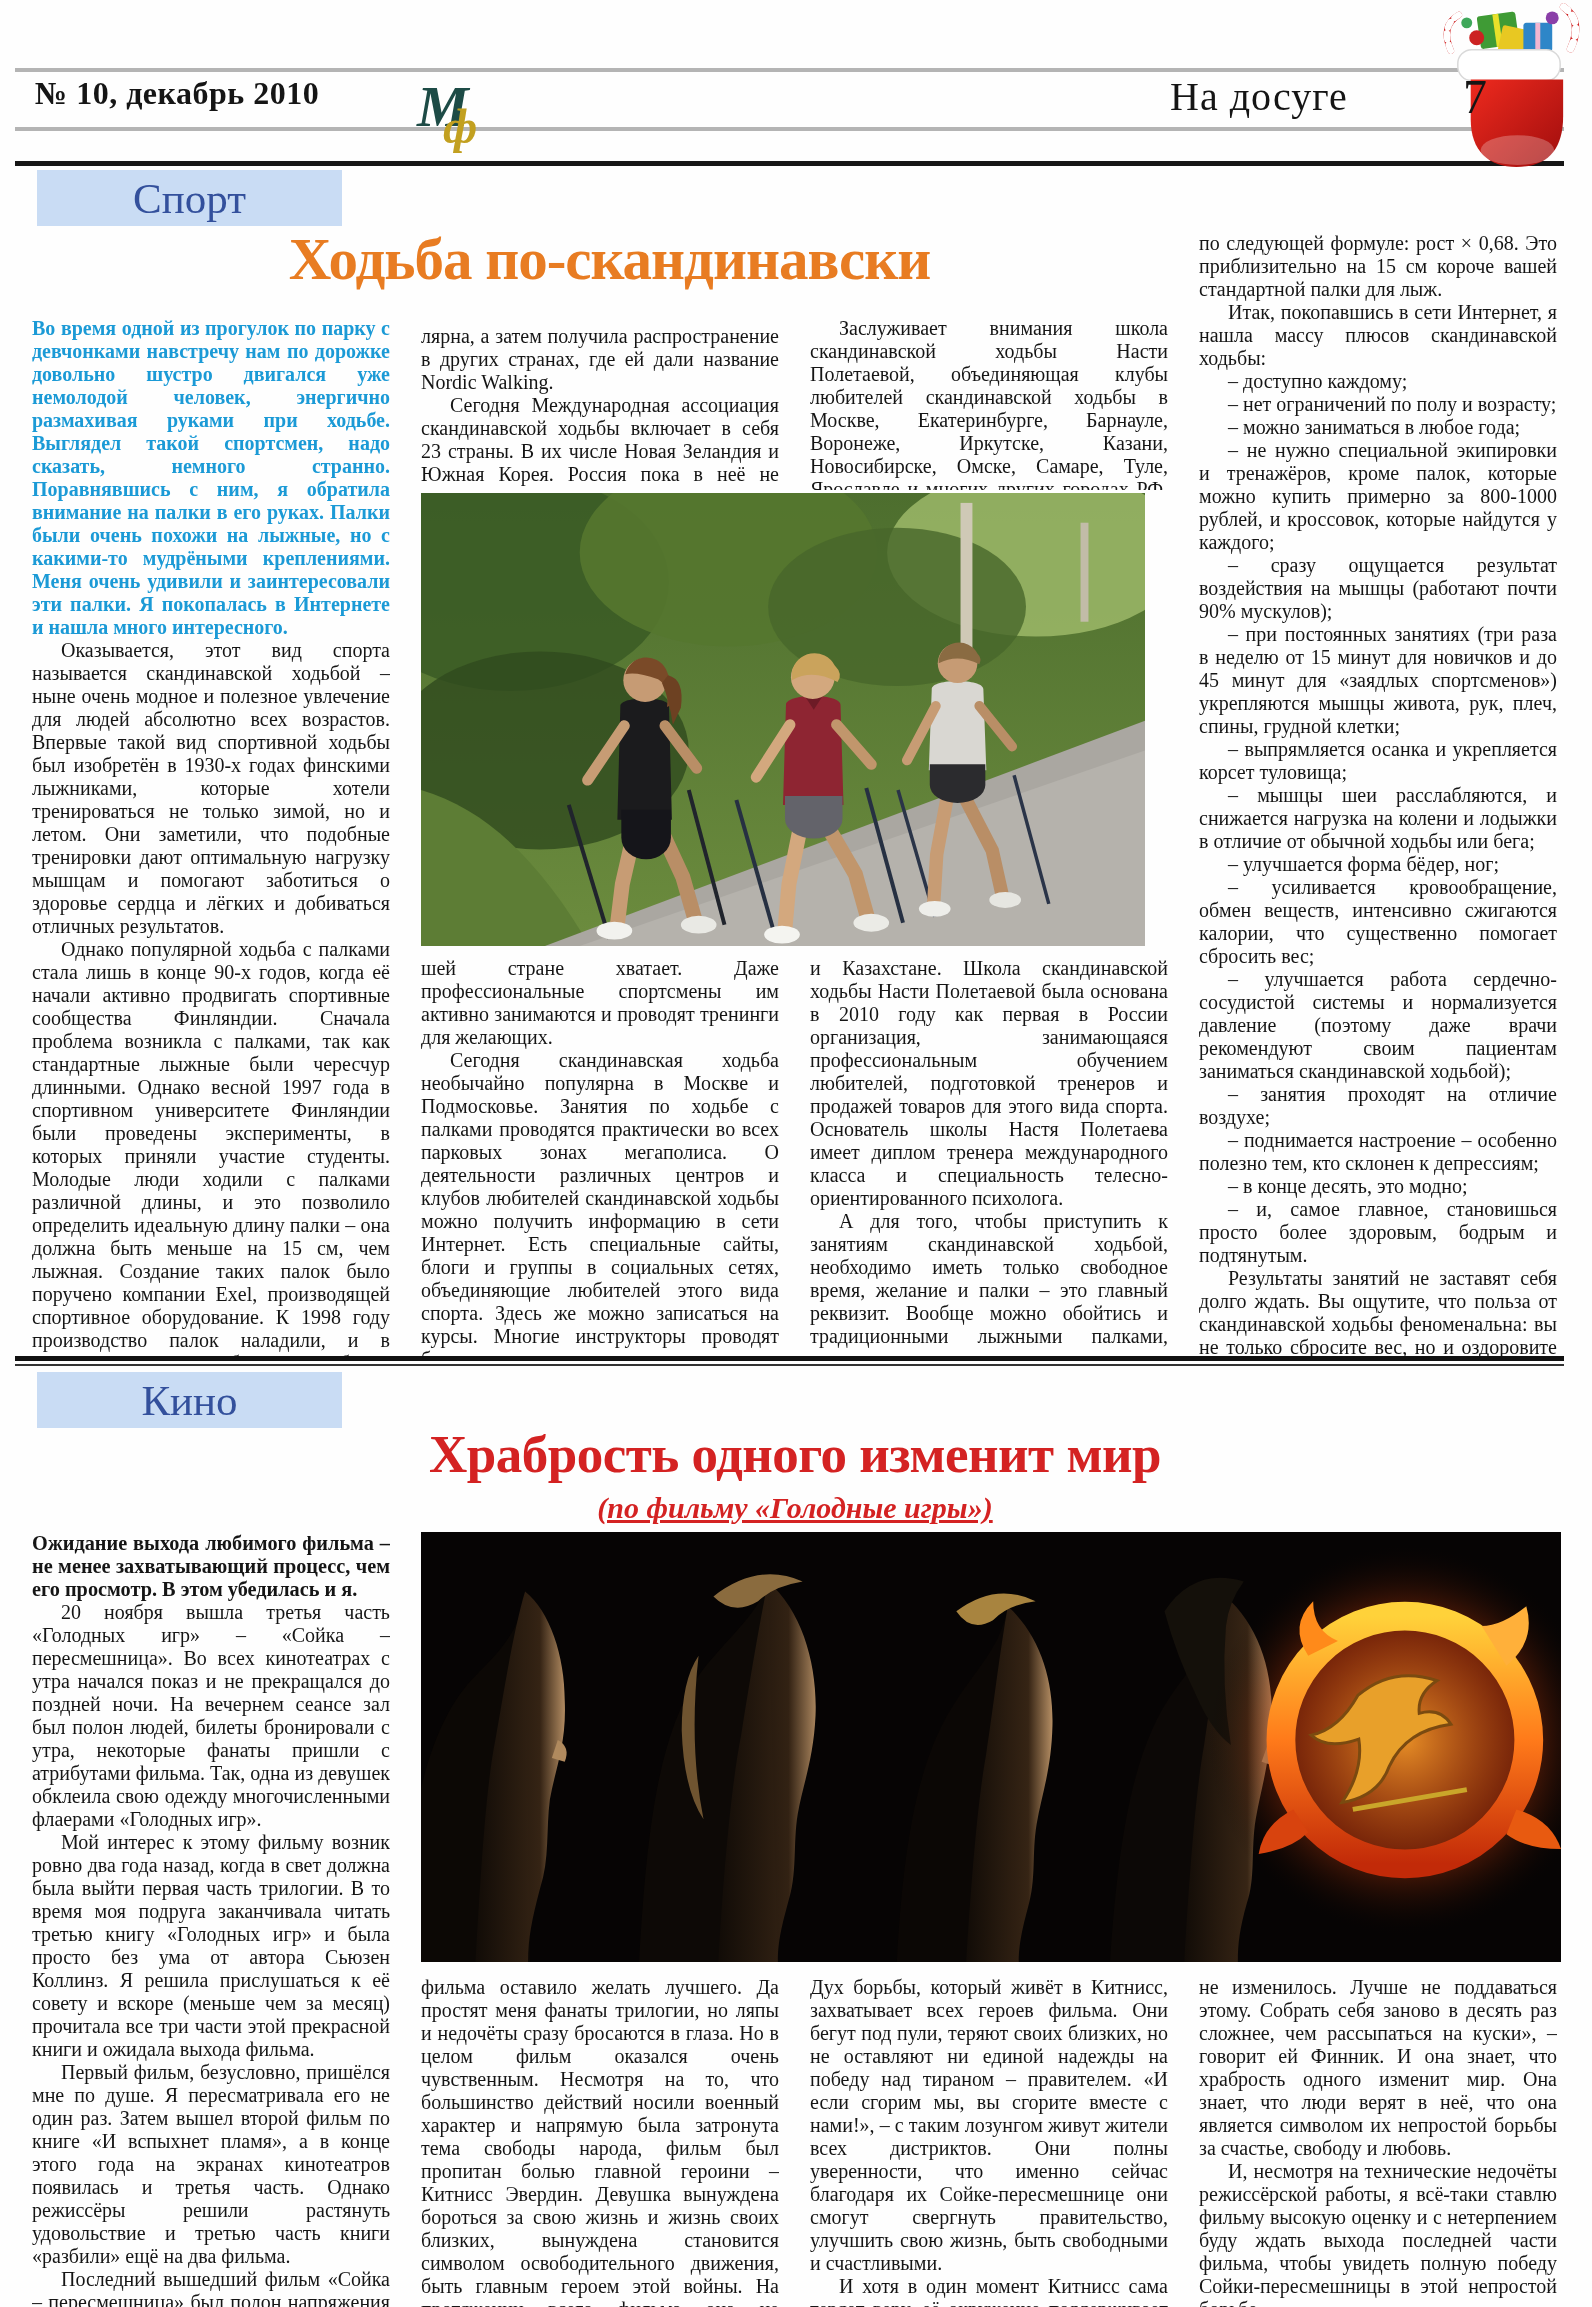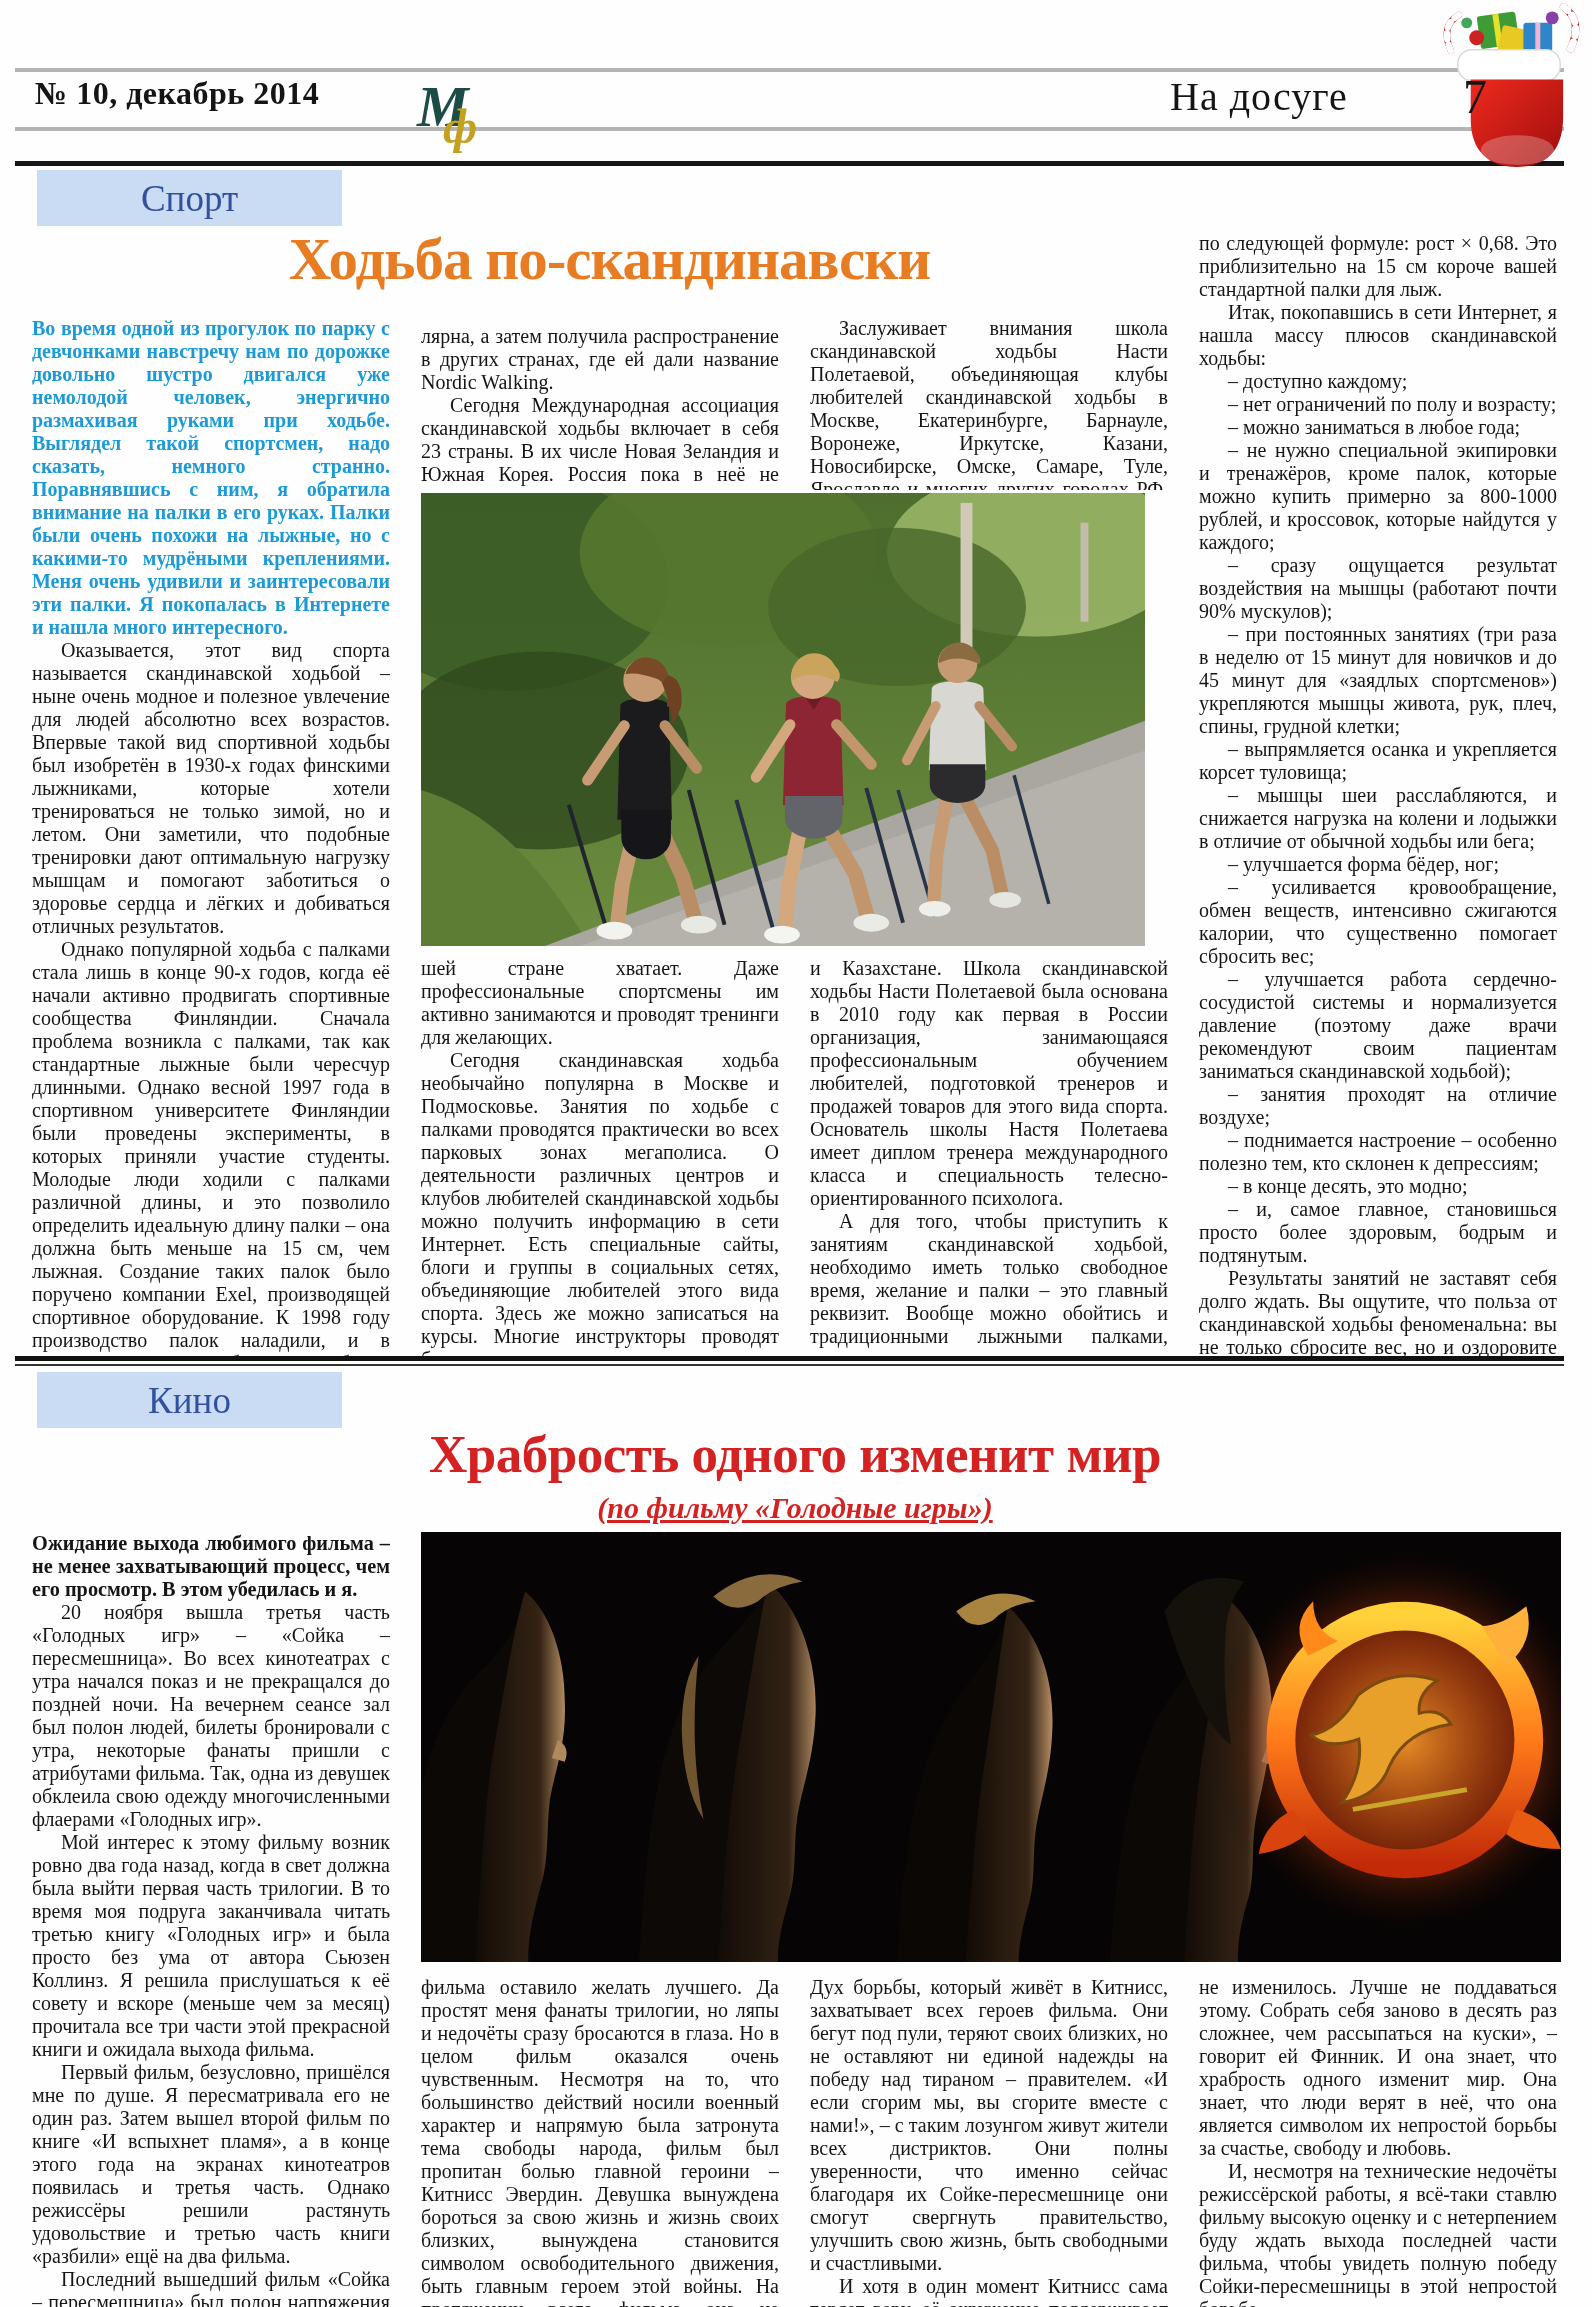--- a/index.html
+++ b/index.html
@@ -9,21 +9,21 @@
   .grayline{position:absolute;left:15px;width:1549px;height:4px;background:#b4b4b4;}
   .blackline{position:absolute;left:15px;width:1549px;height:4.5px;background:#161616;}
   .issue{left:35px;top:75px;font-size:32px;font-weight:bold;letter-spacing:0.5px;}
   .rubric{left:1150px;top:73px;font-size:40px;letter-spacing:1px;margin-left:20px;}
   .pagenum{left:1463px;top:69px;font-size:48px;z-index:5;}
   .logo{left:417px;top:73px;width:69px;height:84px;z-index:3;}
   .logo .m{position:absolute;left:0;top:0;font-size:58px;font-weight:bold;font-style:italic;color:#1d4b46;}
   .logo .f{position:absolute;left:26px;top:26px;font-size:48px;font-weight:bold;font-style:italic;color:#c2a020;}
   .stocking{left:1425px;top:1px;width:164px;height:169px;z-index:4;}
   .sec-label{position:absolute;left:37px;width:305px;height:56px;background:#c9dcf4;
-             color:#33509c;font-size:37px;display:flex;align-items:center;justify-content:center;}
+             color:#33509c;font-size:43px;display:flex;align-items:center;justify-content:center;}
   .sport-title{left:32px;top:227px;width:1155px;text-align:center;font-size:59px;line-height:1.1;
                font-weight:bold;color:#e87c22;letter-spacing:-1px;}
   .cine-title{left:32px;top:1426px;width:1526px;text-align:center;font-size:53px;line-height:1.08;
               font-weight:bold;color:#d42222;letter-spacing:-0.5px;}
   .cine-sub{left:32px;top:1491px;width:1526px;text-align:center;font-size:30px;
             font-weight:bold;font-style:italic;color:#d42222;text-decoration:underline;}
   .col{position:absolute;width:358px;text-align:justify;font-size:20px;line-height:23px;overflow:hidden;}
   .col p{margin:0;text-indent:29px;}
   .col p.ni{text-indent:0;}
   .lead-sport{color:#1b9ad6;font-weight:bold;}
@@ -36,21 +36,21 @@
 </style>
 </head>
 <body>
 
 <div class="page">
 
   <div class="grayline" style="top:68px"></div>
   <div class="grayline" style="top:127px"></div>
   <div class="blackline" style="top:161px"></div>
 
-  <div class="abs issue">№ 10, декабрь 2014</div>
+  <div class="abs issue">№ 10, декабрь 2010</div>
   <div class="abs logo">
     <span class="m">М</span>
     <span class="f">ф</span>
   </div>
   <div class="abs rubric">На досуге</div>
   <div class="abs pagenum">7</div>
 
   <div class="abs stocking">
     <svg viewBox="0 0 330 340">
       <defs>

